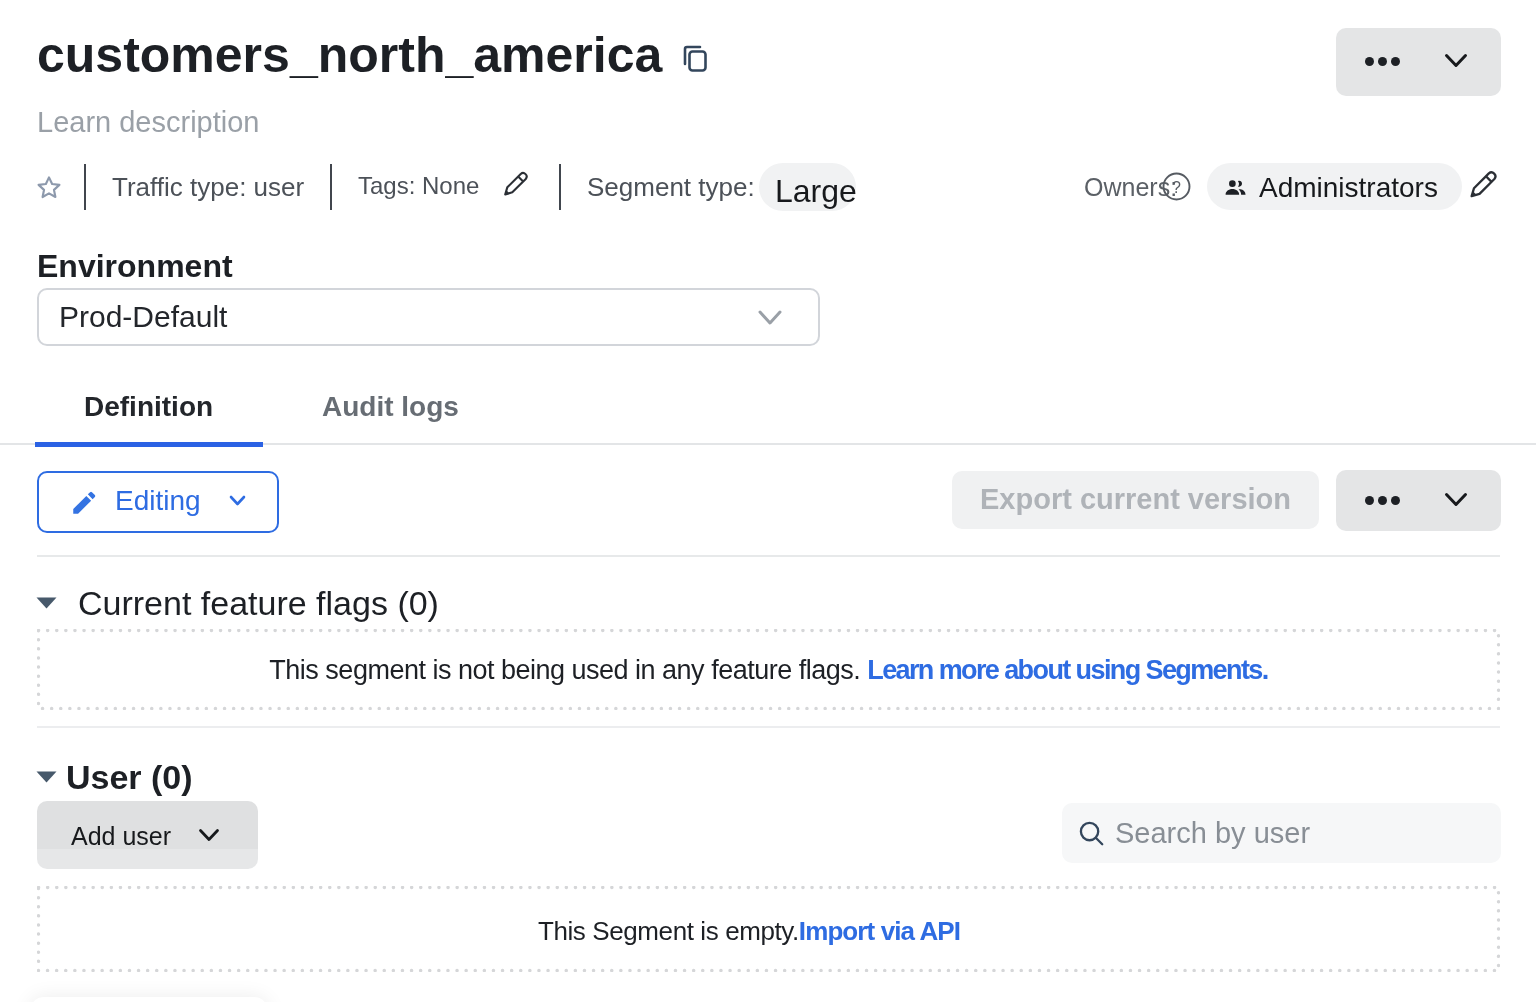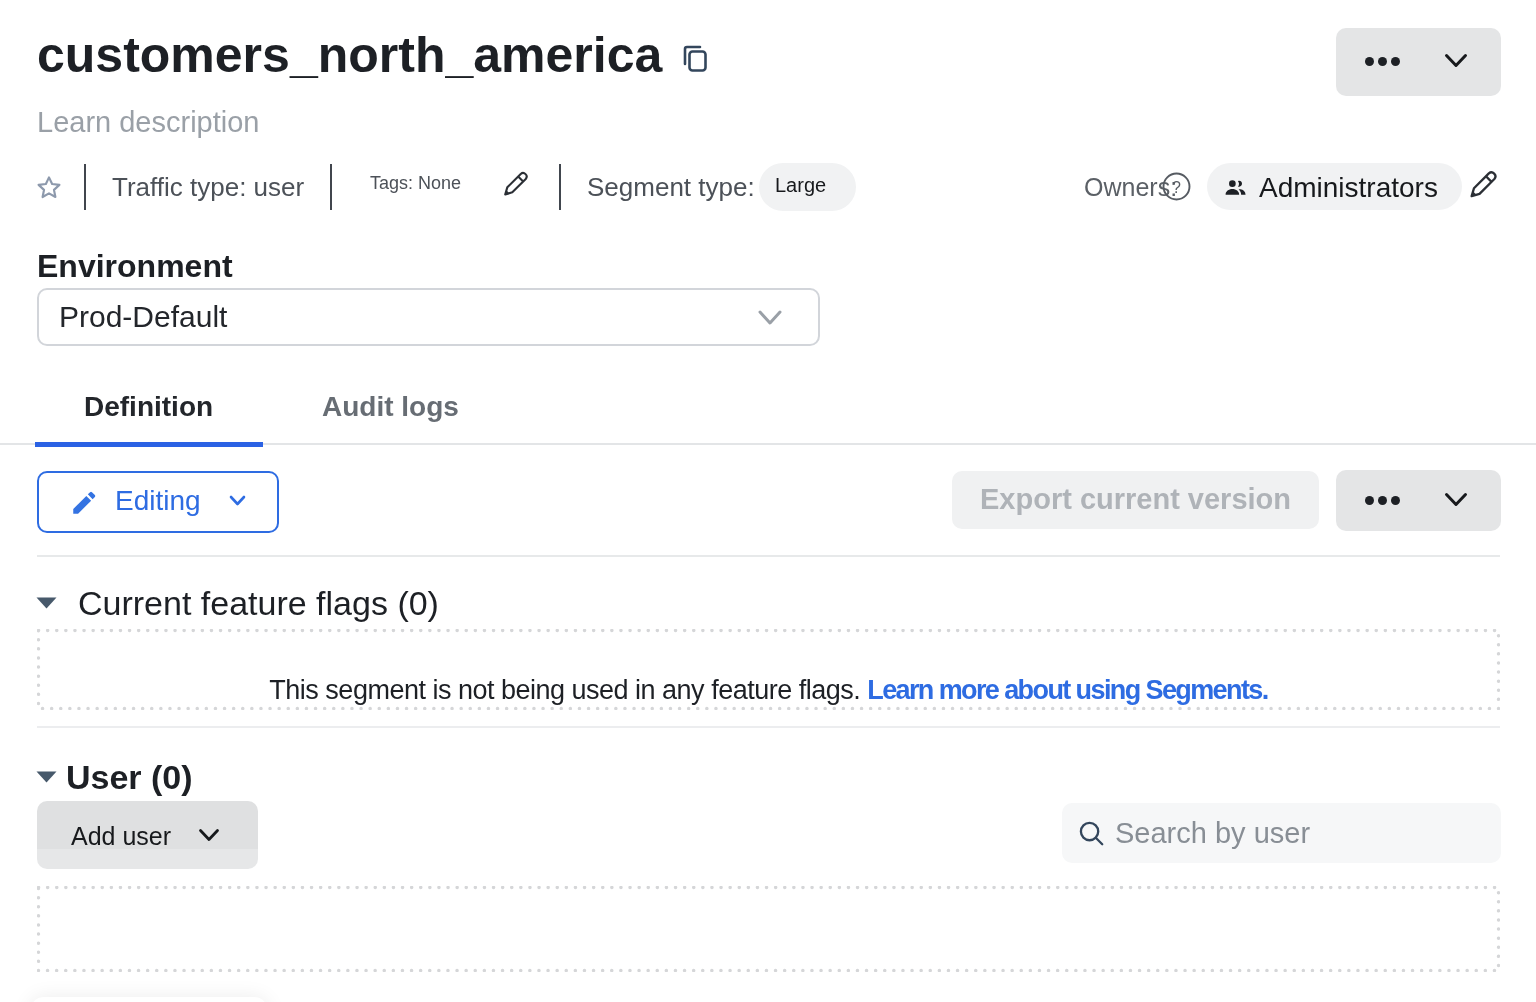--- a/index.html
+++ b/index.html
@@ -20,30 +20,30 @@
 <div class="abs" style="left:37px; top:108px; font-size:29px; color:#9aa0a7;">Learn description</div>
 
 <div class="abs" style="left:36px; top:175px;">
   <svg width="26" height="26" viewBox="0 0 24 24" fill="none">
     <path d="M12 2.2l2.9 6.1 6.7.8-5 4.6 1.3 6.6-5.9-3.3-5.9 3.3 1.3-6.6-5-4.6 6.7-.8z" stroke="#8d99ac" stroke-width="2" stroke-linejoin="round"></path>
   </svg>
 </div>
 <div class="abs" style="left:84px; top:164px; width:2px; height:46px; background:#41464e;"></div>
 <div class="abs" style="left:112px; top:174px; font-size:26px; color:#4c5158;">Traffic type: user</div>
 <div class="abs" style="left:330px; top:164px; width:2px; height:46px; background:#41464e;"></div>
-<div class="abs" style="left:358px; top:174px; font-size:18px; color:#4c5158;margin-left:12px;">Tags: None</div>
+<div class="abs" style="left:358px; top:174px; font-size:24px; color:#4c5158;">Tags: None</div>
 <svg class="abs" style="left:501px; top:169px;" width="28" height="29" viewBox="0 0 24 24" fill="none">
   <path d="M16.9 3.8a3.05 3.05 0 0 1 4.3 4.3L9.7 19.6 3.6 21.4 5.4 15.3z" stroke="#2b2f35" stroke-width="1.8" stroke-linejoin="round"></path>
   <path d="M14.7 6l4.3 4.3" stroke="#2b2f35" stroke-width="1.8"></path>
   <path d="M4.6 17.7l2.7 2.7-3.7 1z" fill="#2b2f35"></path>
 </svg>
 <div class="abs" style="left:559px; top:164px; width:2px; height:46px; background:#41464e;"></div>
 <div class="abs" style="left:587px; top:174px; font-size:26px; color:#4c5158;">Segment type:</div>
 <div class="abs pill" style="left:759px; top:163px; width:97px; height:48px;"></div>
-<div class="abs" style="left:775px; top:175px; font-size:20px; color:#17191c;">Large</div>
+<div class="abs" style="left:775px; top:175px; font-size:32px; color:#17191c;">Large</div>
 
 <div class="abs" style="left:1084px; top:175px; font-size:25px; color:#5b6066;">Owners:</div>
 <svg class="abs" style="left:1162px; top:172px;" width="29" height="29" viewBox="0 0 29 29" fill="none">
   <circle cx="14.5" cy="14.5" r="13" stroke="#565b62" stroke-width="1.9"></circle>
   <text x="14.5" y="20.5" text-anchor="middle" font-family="Liberation Sans" font-size="16" fill="#565b62">?</text>
 </svg>
 <div class="abs pill" style="left:1207px; top:163px; width:255px; height:47px;"></div>
 <svg class="abs" style="left:1222px; top:175px;" width="27" height="25" viewBox="0 0 24 24" fill="#1d2025">
   <path d="M9 11.5a3.2 3.2 0 1 0 0-6.4 3.2 3.2 0 0 0 0 6.4zM2.5 18.6c0-2.9 2.9-5.2 6.5-5.2s6.5 2.3 6.5 5.2v.4H2.5z"></path>
   <path d="M15.5 11.3a2.9 2.9 0 1 0-1.2-5.6 4.6 4.6 0 0 1 .1 5.5zM16.7 13.6c2.8.4 4.9 2.4 4.9 4.9v.5h-4.2v-.4c0-1.9-.9-3.6-2.4-4.8.5-.2 1.1-.2 1.7-.2z"></path>
@@ -99,21 +99,21 @@
 
 <svg class="abs" style="left:36px; top:597px;" width="21" height="12" viewBox="0 0 21 12">
   <path d="M0.5 0.5h20l-10 11z" fill="#47596b"></path>
 </svg>
 <div class="abs" style="left:67px; top:586px; font-size:34px; color:#1d2025;margin-left:11px;">Current feature flags (0)</div>
 
 <div class="abs" style="left:37px; top:629px; width:1463px; height:81px;">
   <svg width="1463" height="81" style="position:absolute; left:0; top:0;">
     <rect x="1.5" y="1.5" width="1460" height="78" fill="none" stroke="#d5d6d8" stroke-width="3.4" stroke-dasharray="0.1 9" stroke-linecap="round"></rect>
   </svg>
-  <div style="position:absolute; width:100%; top:28px; text-align:center; font-size:27px; letter-spacing:-0.5px; color:#1d2025; line-height:1; white-space:nowrap;margin-top:20px;">This segment is not being used in any feature flags. <span style="color:#2e6ce2; font-weight:700; letter-spacing:-1.6px;">Learn more about using Segments.</span></div>
+  <div style="position:absolute; width:100%; top:28px; text-align:center; font-size:27px; letter-spacing:-0.5px; color:#1d2025; line-height:1; white-space:nowrap;">This segment is not being used in any feature flags. <span style="color:#2e6ce2; font-weight:700; letter-spacing:-1.6px;">Learn more about using Segments.</span></div>
 </div>
 
 <div class="abs" style="left:37px; top:726px; width:1463px; height:1.5px; background:#ecedef;"></div>
 
 <svg class="abs" style="left:36px; top:771px;" width="21" height="12" viewBox="0 0 21 12">
   <path d="M0.5 0.5h20l-10 11z" fill="#47596b"></path>
 </svg>
 <div class="abs" style="left:66px; top:760px; font-size:34px; color:#1d2025;font-weight:bold;">User (0)</div>
 
 <div class="abs" style="left:37px; top:801px; width:221px; height:68px; border-radius:10px; background:linear-gradient(#dfe0e1 0 71%, #e6e7e8 71% 100%);"></div>
@@ -126,15 +126,16 @@
 <svg class="abs" style="left:1076px; top:818px;" width="31" height="31" viewBox="0 0 24 24" fill="none">
   <circle cx="10.5" cy="10.5" r="6.7" stroke="#33465c" stroke-width="1.8"></circle>
   <path d="M15.5 15.5l4.8 4.8" stroke="#33465c" stroke-width="1.8" stroke-linecap="round"></path>
 </svg>
 <div class="abs" style="left:1115px; top:819px; font-size:29px; color:#888e95;">Search by user</div>
 
 <div class="abs" style="left:37px; top:886px; width:1463px; height:86px;">
   <svg width="1463" height="86" style="position:absolute; left:0; top:0;">
     <rect x="1.5" y="1.5" width="1460" height="83" fill="none" stroke="#d5d6d8" stroke-width="3.4" stroke-dasharray="0.1 9" stroke-linecap="round"></rect>
   </svg>
+  <div style="position:absolute; width:100%; top:32px; padding-right:39px; text-align:center; font-size:26px; letter-spacing:-0.4px; color:#1d2025; line-height:1; white-space:nowrap;">This Segment is empty.<span style="color:#2e6ce2; font-weight:700; letter-spacing:-0.9px;">Import via API</span></div>
 </div>
 
 <div class="abs" style="left:30px; top:997px; width:238px; height:40px; background:#ffffff; border-radius:14px; box-shadow:0 0 20px rgba(0,0,0,0.08);"></div>
 
 </body></html>

